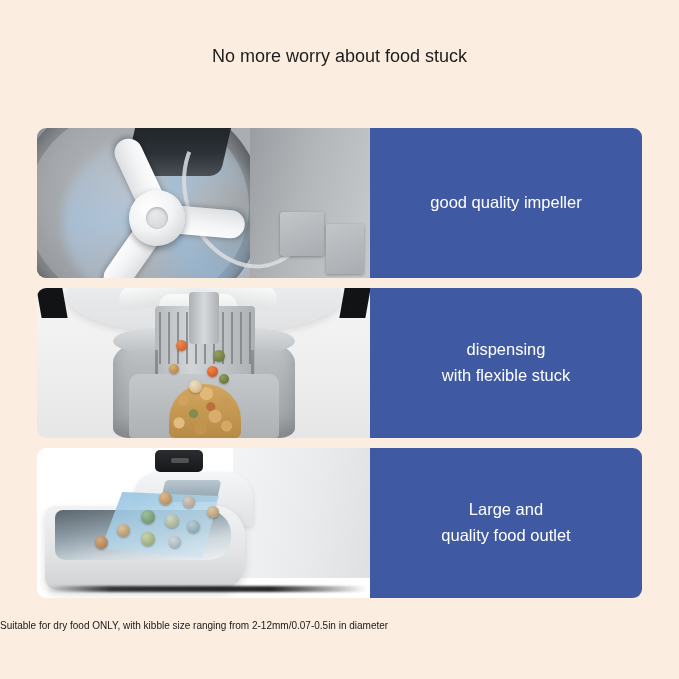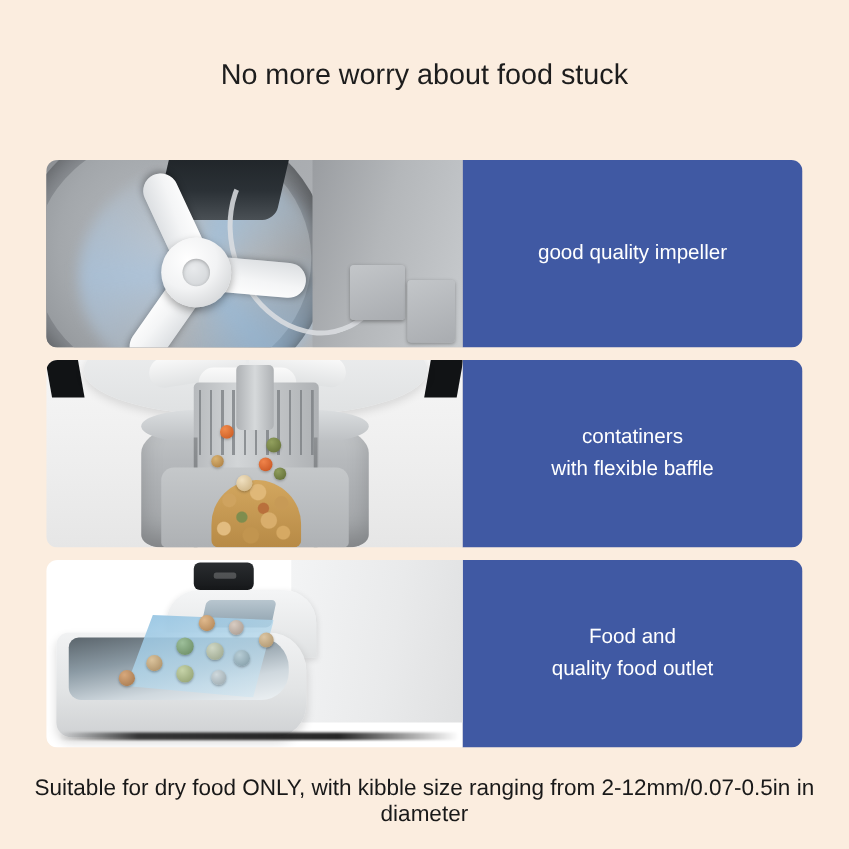--- a/index.html
+++ b/index.html
@@ -23,21 +23,21 @@
   }
   .title {
     font-size: 32px;
     font-weight: bold;
     color: #3C56A8;
     letter-spacing: -0.3px;
     line-height: 1.1;
     margin: 0;
   }
   .subtitle {
-    font-size: 23px;
+    font-size: 18px;
     color: #1d1d1d;
     margin: 0;
     padding-top: 12px;
     line-height: 1.2;
   }
 
   
   .rows {
     position: absolute;
     left: 37px;
@@ -366,22 +366,22 @@
     background: linear-gradient(90deg, rgba(0,0,0,0) 0%, rgba(0,0,0,.75) 20%, rgba(0,0,0,.85) 70%, rgba(0,0,0,0) 100%);
     border-radius: 3px;
     filter: blur(1px);
   }
 
   
   .caption {
     position: absolute;
     left: 0; right: 0;
     top: 620px;
-    text-align: center;
-    font-size: 18px;
+    text-align: left;
+    font-size: 10px;
     color: #191919;
   }
 </style>
 </head>
 <body>
 
 <div class="header">
   <p class="subtitle">No more worry about food stuck</p>
 </div>
 
@@ -427,22 +427,22 @@
       <div class="kibble-pile"></div>
       <div class="k k1"></div>
       <div class="k k2"></div>
       <div class="k k3"></div>
       <div class="k k4"></div>
       <div class="k k5"></div>
       <div class="k k6"></div>
     </div>
     <div class="panel">
       <div class="panel-text">
-        <div>contatiners</div>
-        <div>with flexible baffle</div>
+        <div>dispensing</div>
+        <div>with flexible stuck</div>
       </div>
     </div>
   </div>
 
   <div class="row">
     <div class="photo ph3">
       <div class="body"></div>
       <div class="display"></div>
       <div class="hood"></div>
       <div class="bowl-outer"></div>
@@ -456,21 +456,21 @@
       <div class="kb kb5"></div>
       <div class="kb kb6"></div>
       <div class="kb kb7"></div>
       <div class="kb kb8"></div>
       <div class="kb kb9"></div>
       <div class="kb kb10"></div>
       <div class="shadowline"></div>
     </div>
     <div class="panel">
       <div class="panel-text">
-        <div>Food and</div>
+        <div>Large and</div>
         <div>quality food outlet</div>
       </div>
     </div>
   </div>
 
 </div>
 
 <div class="caption">Suitable for dry food ONLY, with kibble size ranging from 2-12mm/0.07-0.5in in diameter</div>
 
 </body></html>

